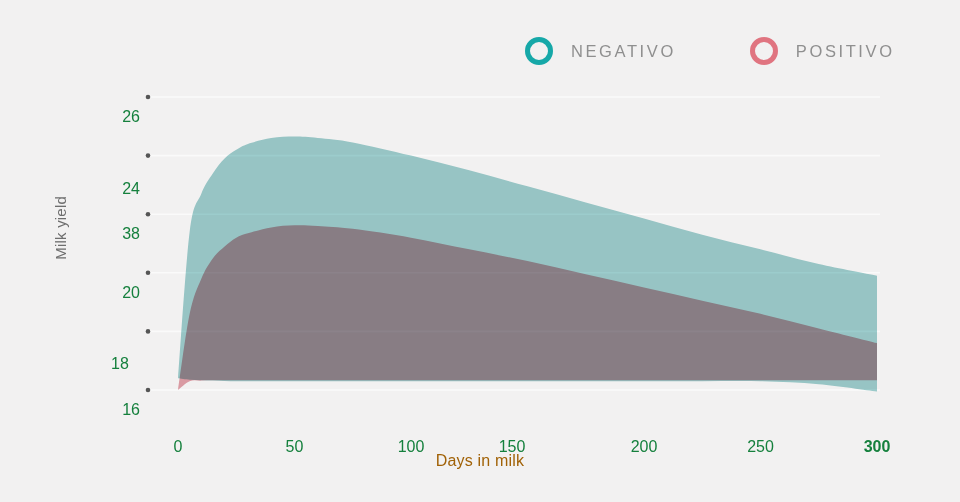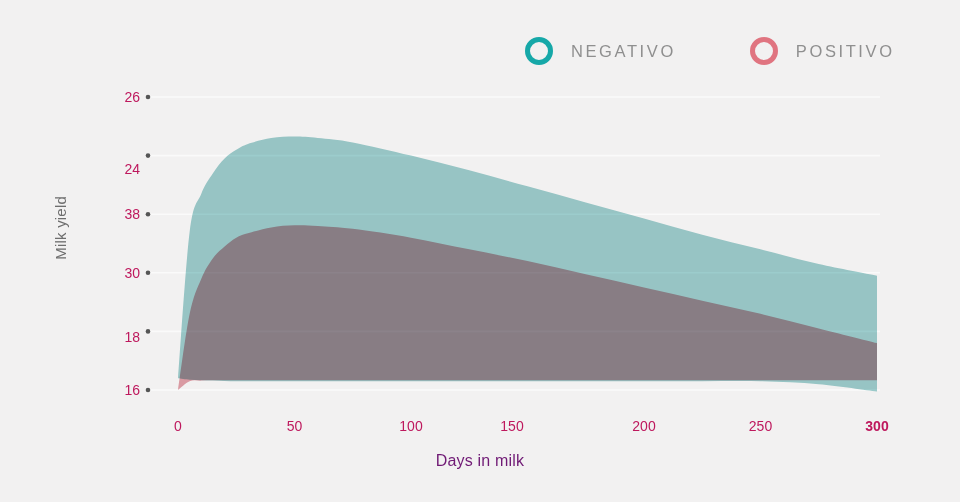--- a/index.html
+++ b/index.html
@@ -67,29 +67,30 @@
     letter-spacing: 0.2px;
   }
 
   .x-axis-title {
     position: absolute;
     left: 0;
     top: 452px;
     width: 960px;
     text-align: center;
     font-size: 16px;
-    color: #701a75;
+    color: #a16207;
     letter-spacing: 0.2px;
   }
 
   .tick-label {
     position: absolute;
-    font-size: 14px;
-    color: #be185d;
+    font-size: 16px;
+    color: #15803d;
     white-space: nowrap;
+    margin-top: 20px;
   }
   .tick-label.y {
     right: 0;
     text-align: right;
     width: 40px;
     transform: translateY(-50%);
   }
   .tick-label.x {
     top: 418px;
     transform: translateX(-50%);
@@ -145,22 +146,22 @@
         <circle cx="148" cy="331.4" r="2.3" fill="#555555"></circle>
         <circle cx="148" cy="272.8" r="2.3" fill="#555555"></circle>
         <circle cx="148" cy="214.20000000000002" r="2.3" fill="#555555"></circle>
         <circle cx="148" cy="155.6" r="2.3" fill="#555555"></circle>
         <circle cx="148" cy="97" r="2.3" fill="#555555"></circle>
       </g>
   </svg>
 
   <div class="y-tick-wrap" id="y-ticks">
       <div class="tick-label y" style="top: 390px;">16</div>
-      <div class="tick-label y" style="top: 337px;">18</div>
-      <div class="tick-label y" style="top: 272.8px;">30</div>
+      <div class="tick-label y" style="top: 344px; text-align: center;">18</div>
+      <div class="tick-label y" style="top: 272.8px;">20</div>
       <div class="tick-label y" style="top: 214.2px;">38</div>
       <div class="tick-label y" style="top: 169px;">24</div>
       <div class="tick-label y" style="top: 97px;">26</div>
     </div>
   <div id="x-ticks">
       <div class="tick-label x" style="left: 178px;">0</div>
       <div class="tick-label x" style="left: 294.5px;">50</div>
       <div class="tick-label x" style="left: 411px; text-align: right;">100</div>
       <div class="tick-label x" style="left: 512px;">150</div>
       <div class="tick-label x" style="left: 644px;">200</div>

